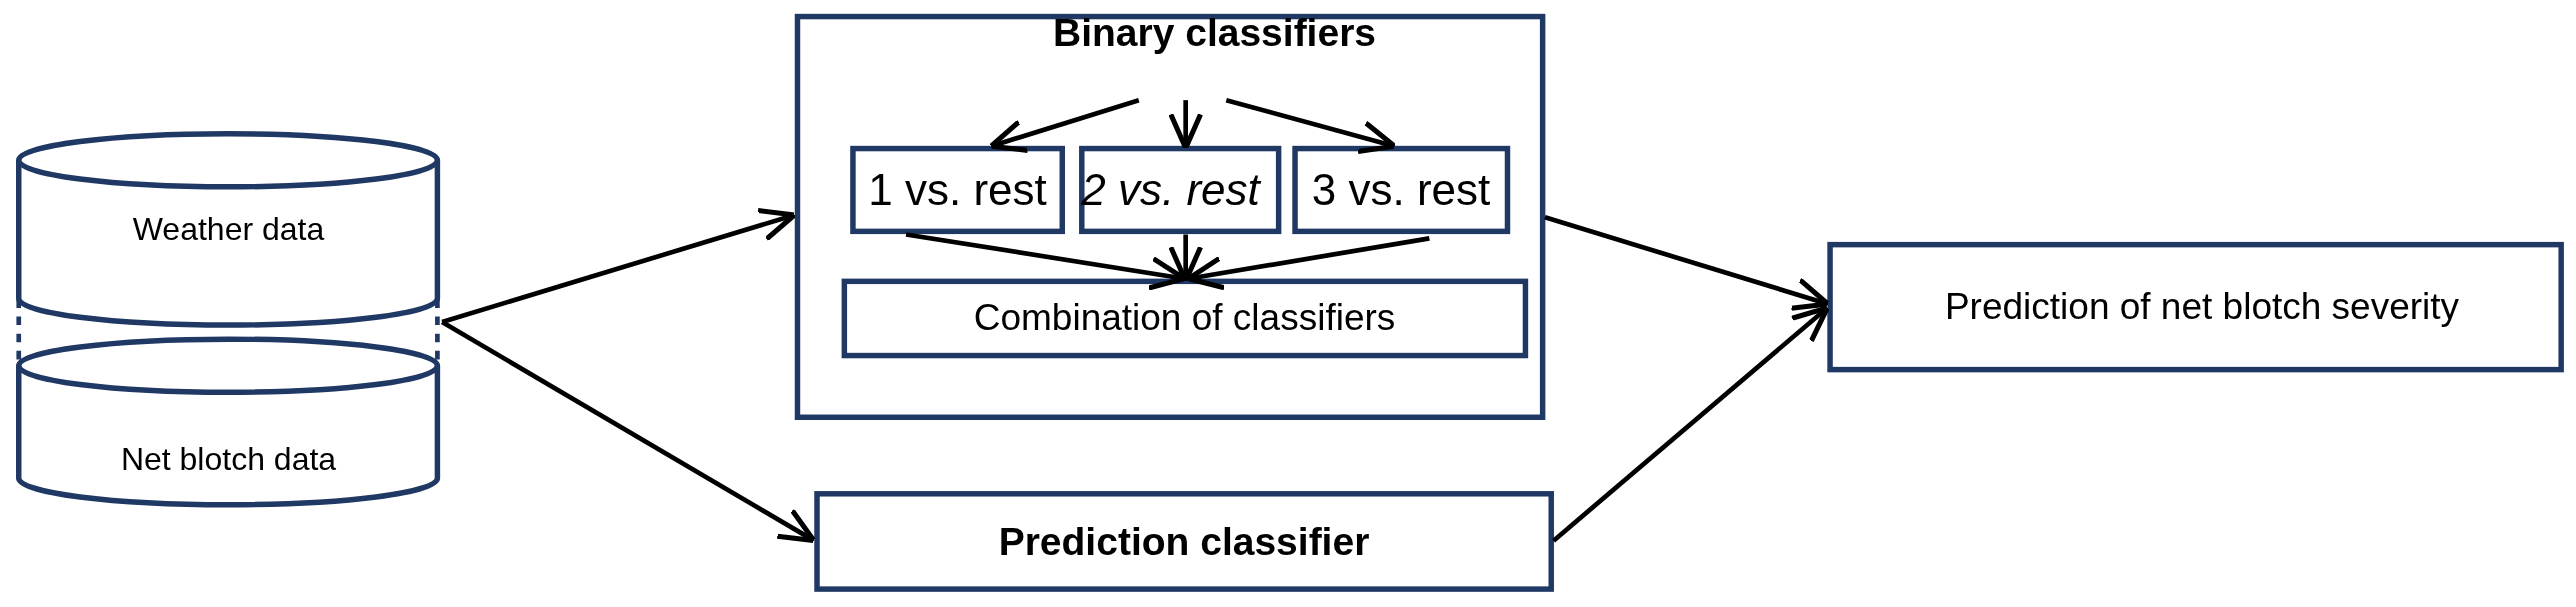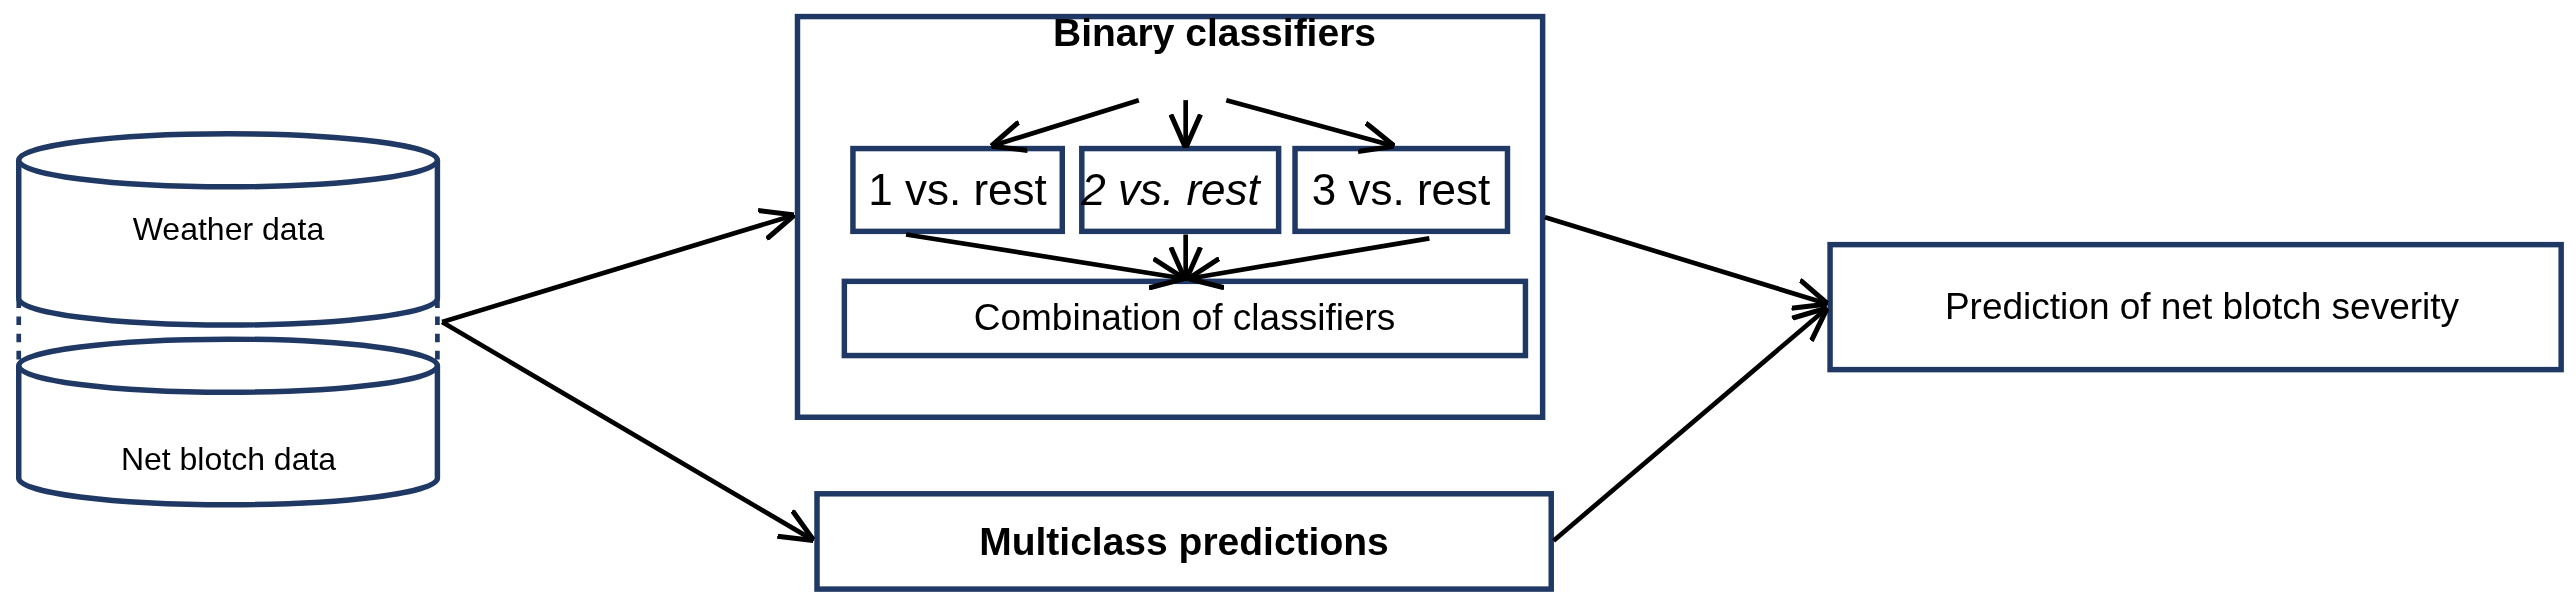--- a/index.html
+++ b/index.html
@@ -91,21 +91,21 @@
   <div class="node-label lbl-title" style="left:842px;top:9.4px;width:745px;height:48px;">Binary classifiers</div>
 
   <div class="node-label lbl-vsrest" style="left:853px;top:150px;width:209px;height:80px;">1 vs. rest</div>
 
   <div class="node-label lbl-vsrest" style="left:1072px;top:150px;width:197px;height:80px;font-style:italic;">2 vs. rest</div>
 
   <div class="node-label lbl-vsrest" style="left:1295px;top:150px;width:212px;height:80px;">3 vs. rest</div>
 
   <div class="node-label lbl-comb" style="left:844px;top:281px;width:681px;height:74px;">Combination of classifiers</div>
 
-  <div class="node-label lbl-multi" style="left:817px;top:494px;width:734px;height:95px;">Multiclass predictions</div>
+  <div class="node-label lbl-multi" style="left:817px;top:494px;width:734px;height:95px;">Prediction classifier</div>
 
   <div class="node-label lbl-pred" style="left:1843px;top:244px;width:718px;height:125px;">Prediction of net blotch severity</div>
 
   <div class="hit" style="left:19px;top:134px;width:422px;height:194px;"></div>
   <div class="hit" style="left:19px;top:339px;width:422px;height:168px;"></div>
   <div class="hit" style="left:797px;top:16.4px;width:745px;height:401px;"></div>
   <div class="hit" style="left:853px;top:148px;width:209px;height:83px;"></div>
   <div class="hit" style="left:1082px;top:148px;width:197px;height:83px;"></div>
   <div class="hit" style="left:1295px;top:148px;width:212px;height:83px;"></div>
   <div class="hit" style="left:844px;top:281px;width:681px;height:74px;"></div>

